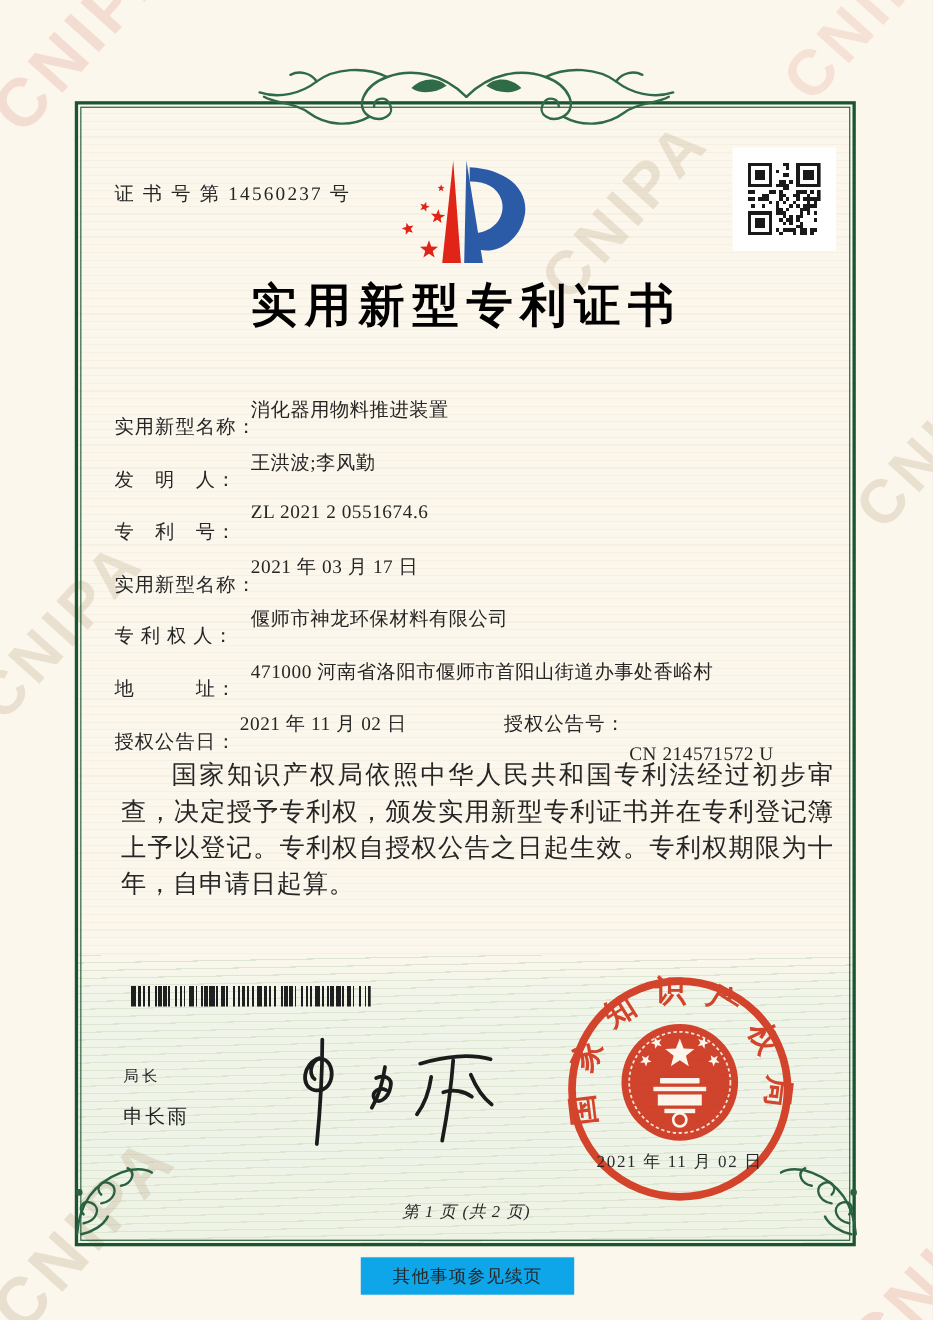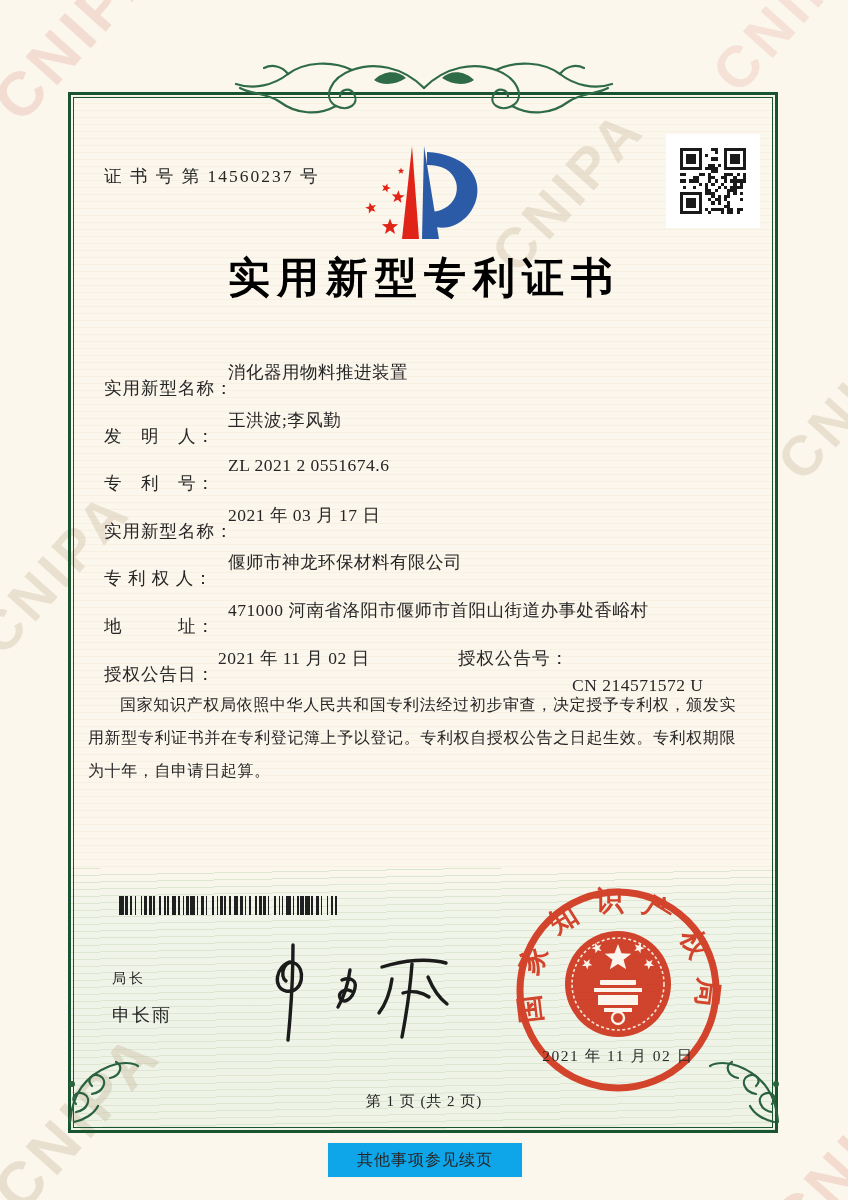--- a/index.html
+++ b/index.html
@@ -43,28 +43,28 @@
     font-size:42px;font-weight:700;letter-spacing:7px;color:#000000;
   }
   
   .frow{position:absolute;left:0;top:0;width:848px;font-size:17.5px;}
   .frow .lbl{position:absolute;left:104px;letter-spacing:1px;white-space:pre;margin-top:16px;}
   .frow .val{position:absolute;left:228px;letter-spacing:0.5px;white-space:pre;}
   .g-lbl2{position:absolute;left:458px;letter-spacing:1px;}
   .g-val2{position:absolute;left:572px;letter-spacing:0.5px;margin-top:29px;}
   
   .body-text{
-    position:absolute;left:88px;top:688px;width:648px;
-    font-size:16px;line-height:33px;text-align:justify;letter-spacing:0.6px;
+    position:absolute;left:110px;top:688px;width:648px;
+    font-size:23px;line-height:33px;text-align:justify;letter-spacing:0.6px;
   }
   .body-text p{margin:0;text-indent:2em;}
   
   .signoff-title{position:absolute;left:112px;top:970px;font-size:14px;letter-spacing:3px;}
   .signoff-name{position:absolute;left:112px;top:1003px;font-size:18px;letter-spacing:2px;}
-  .page-num{position:absolute;left:0;top:1092px;width:848px;text-align:center;font-size:15px;letter-spacing:1px;}
+  .page-num{position:absolute;left:0;top:1092px;width:848px;text-align:center;font-size:15px;letter-spacing:1px;font-style:italic;}
   .note-box{
     position:absolute;left:328px;top:1143px;width:194px;height:34px;background:#0ea5e9;
     display:flex;align-items:center;justify-content:center;font-size:16px;letter-spacing:1px;
     box-shadow:0 0 2px rgba(0,0,0,0.05);
   }
   svg{display:block;}
 </style>
 </head>
 <body>
 

